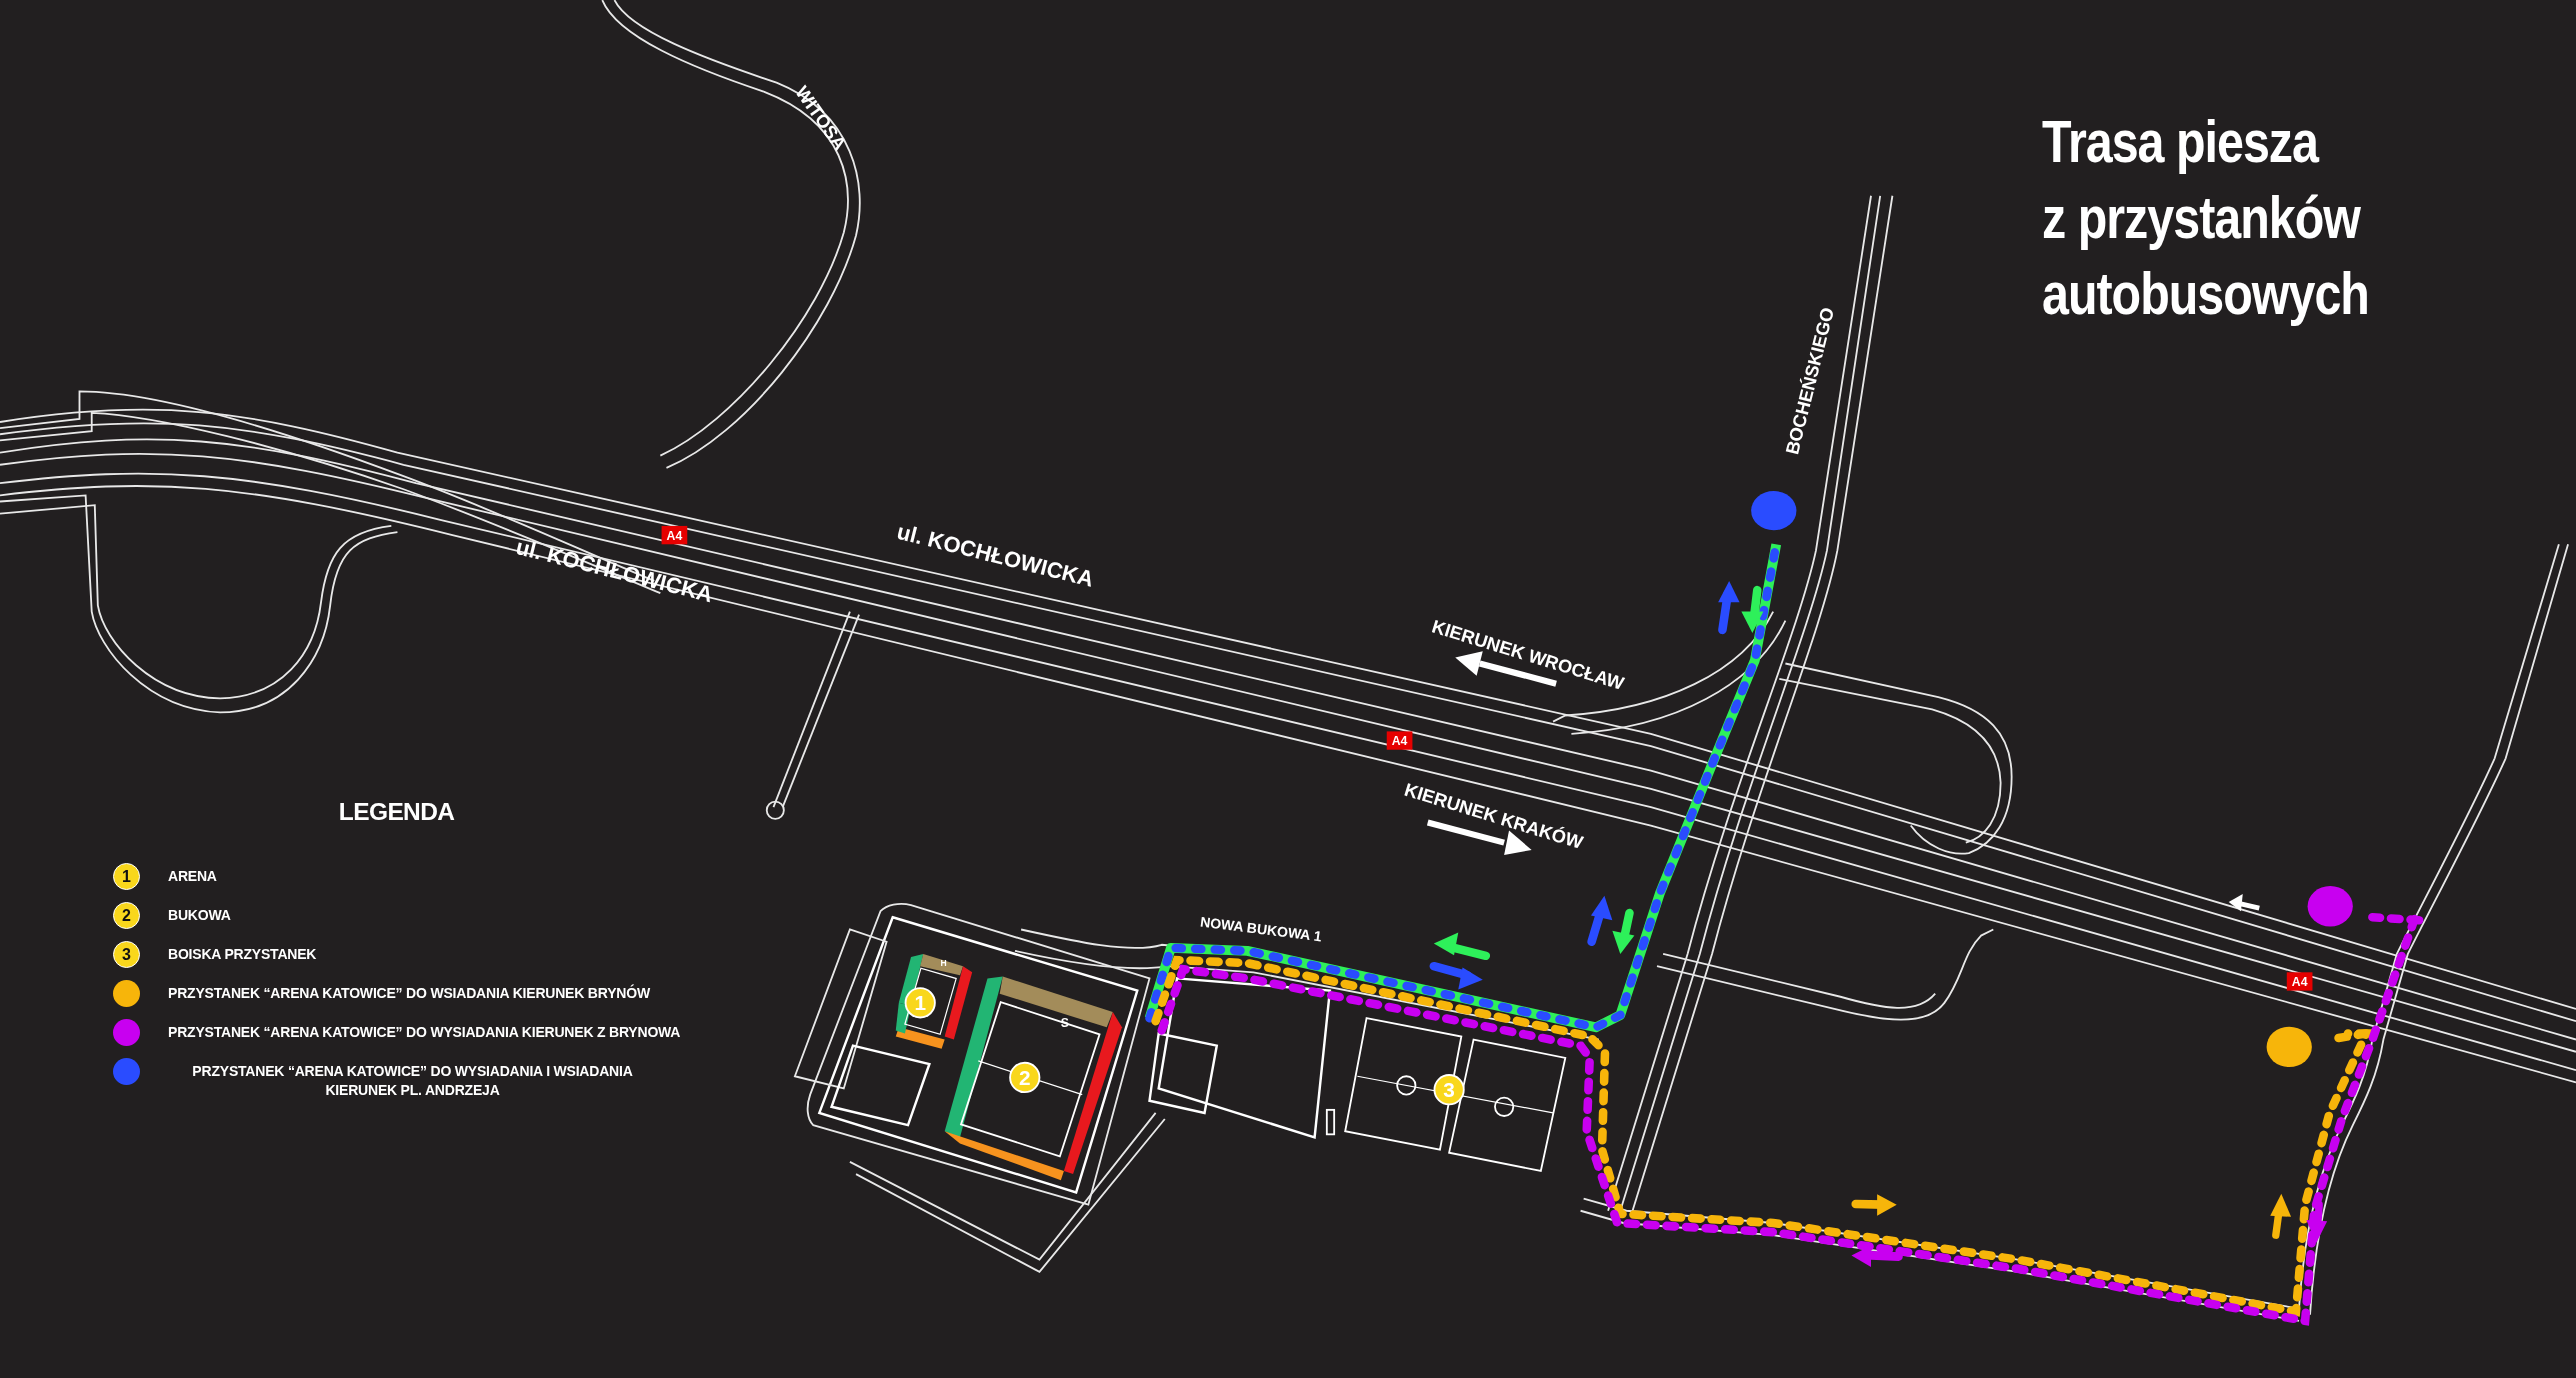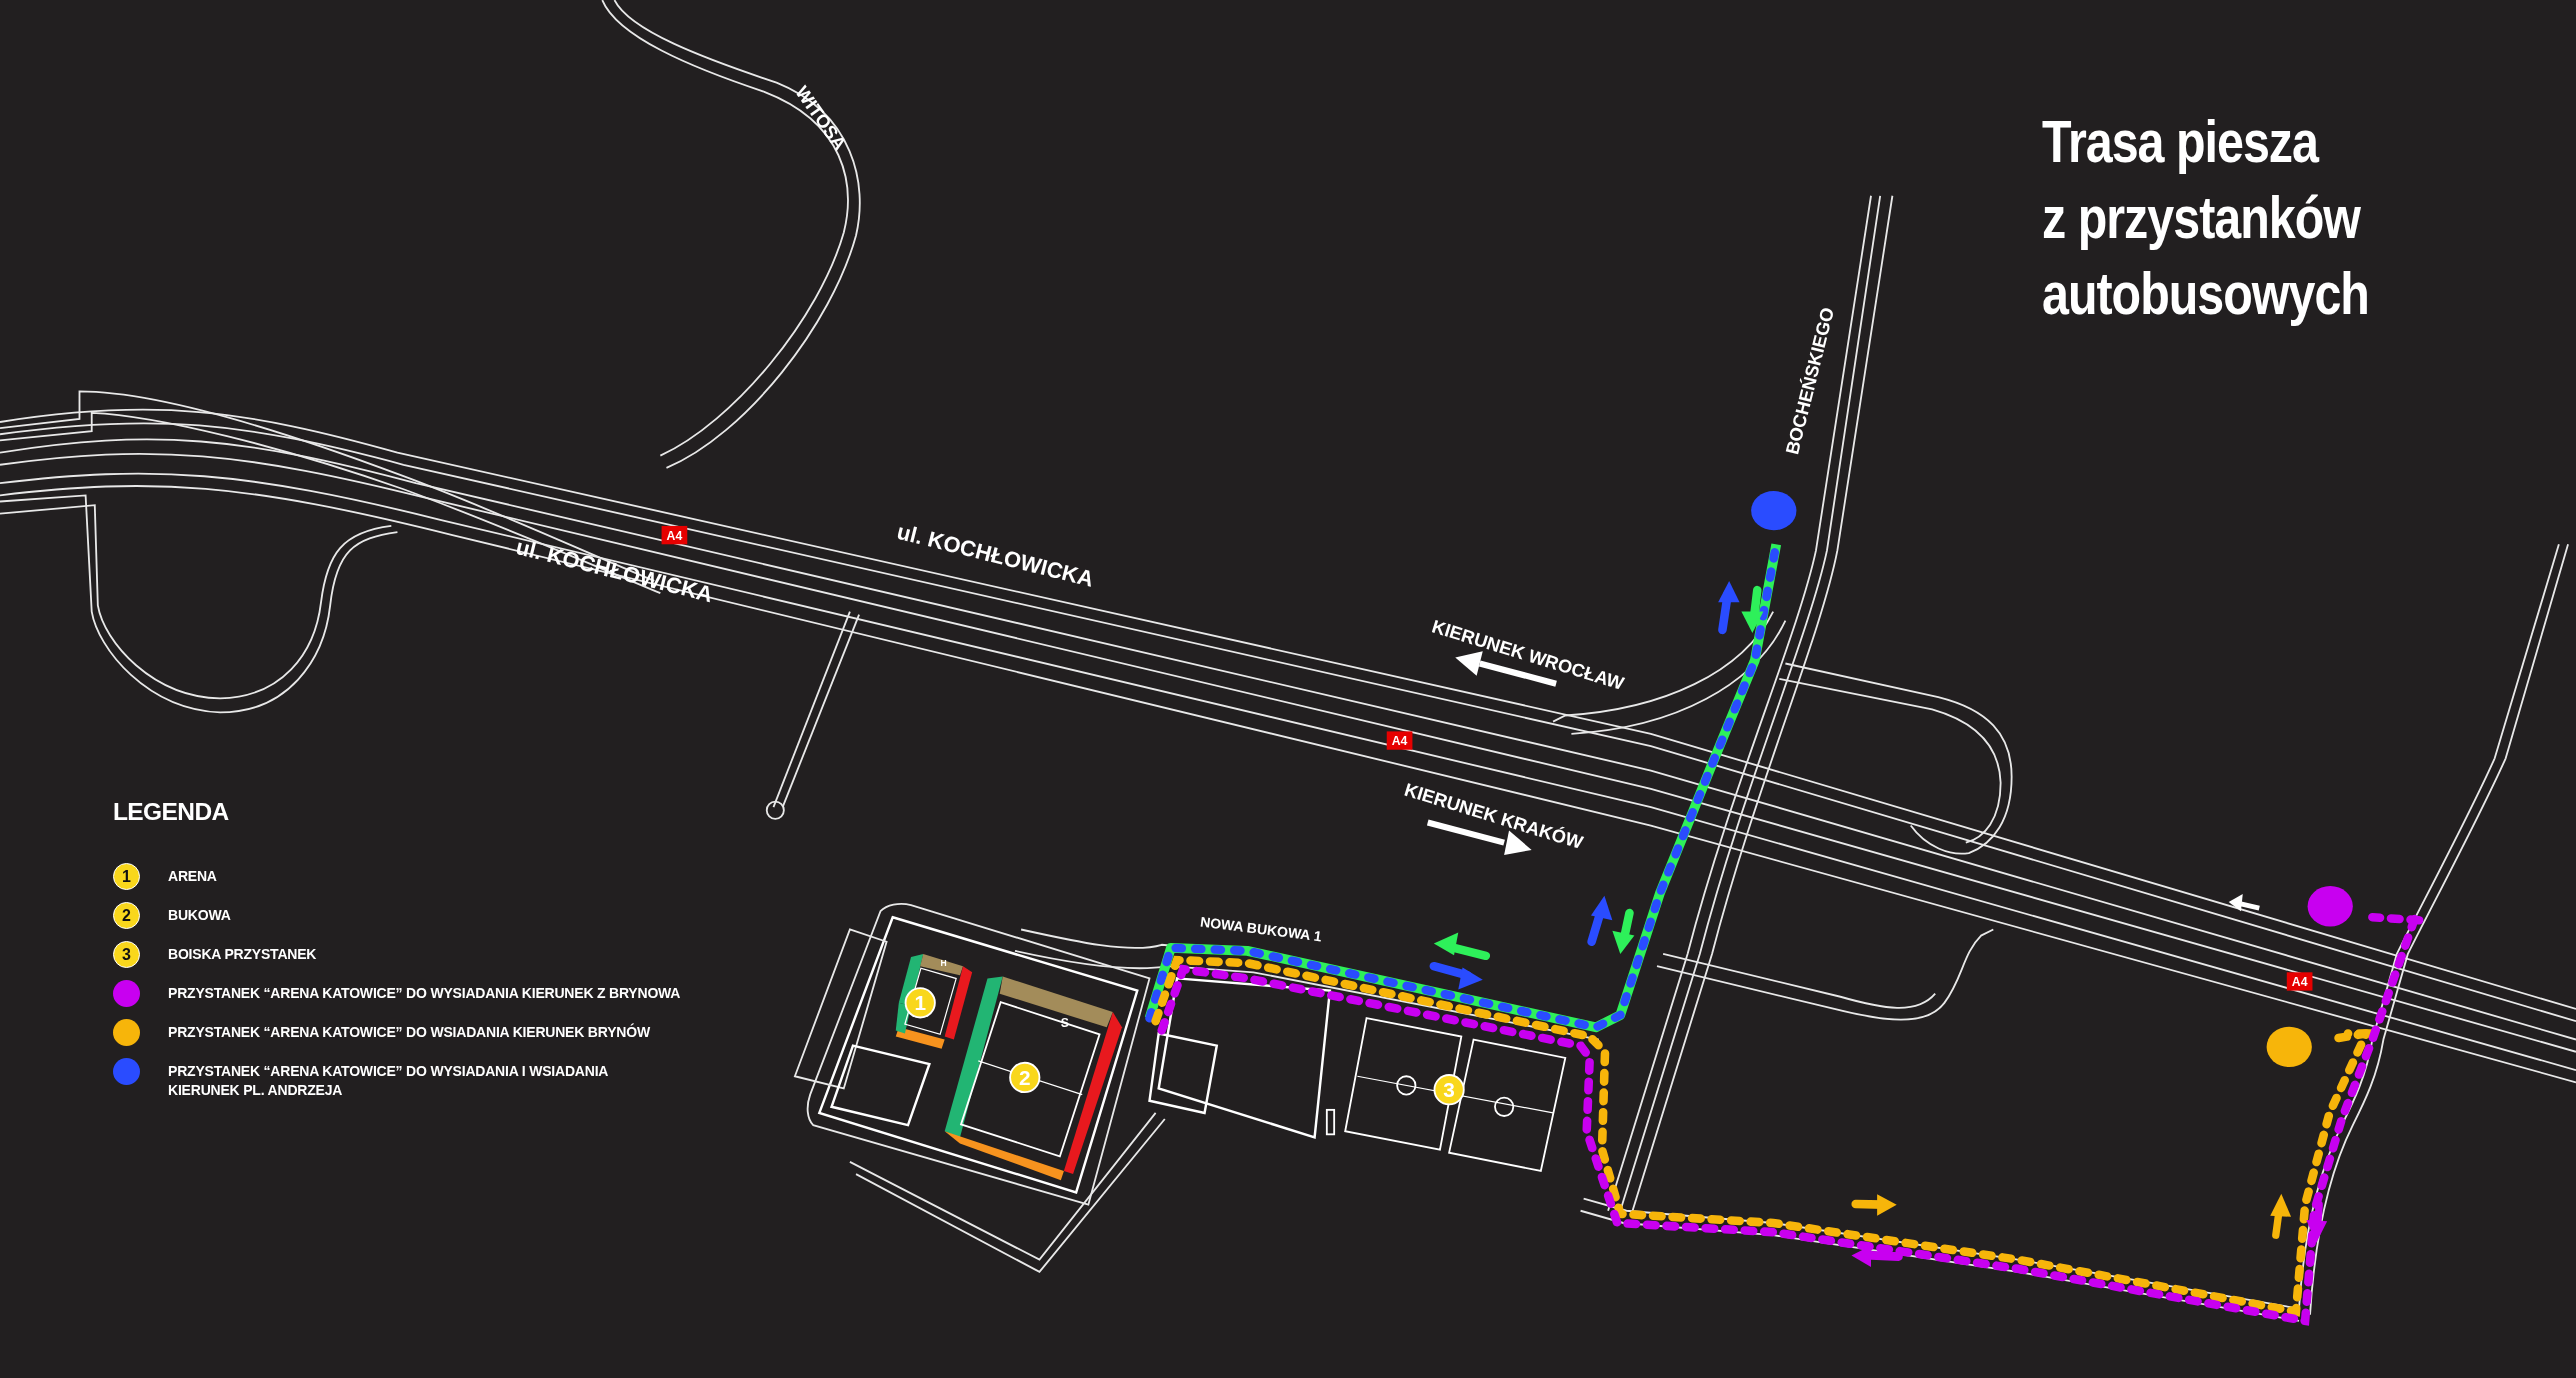--- a/index.html
+++ b/index.html
@@ -4,21 +4,21 @@
 <style>
   html, body { margin:0; padding:0; background:#221f20; }
   body { width:2576px; height:1379px; position:relative; overflow:hidden; font-family:"Liberation Sans", sans-serif; color:#fff; }
   svg.map { position:absolute; left:0; top:0; }
   .road { fill:none; stroke:#e8e8e8; stroke-width:3; }
   .bld  { fill:none; stroke:#ffffff; stroke-width:4; }
   .thin { fill:none; stroke:#ffffff; stroke-width:3; }
   .lbl  { font-family:"Liberation Sans", sans-serif; font-weight:700; fill:#ffffff; }
   .title { position:absolute; left:2042px; top:104px; font-family:"Liberation Sans", sans-serif; font-weight:700; font-size:59px; line-height:76px; letter-spacing:-1.2px; transform:scaleX(0.82); transform-origin:left top; }
   .title div { white-space:nowrap; }
-  .legend { position:absolute; left:113px; top:798px; }
+  .legend { position:absolute; left:113px; top:798px;text-align:center; }
   .legend h2 { margin:0 0 37px 0; font-size:24.5px; font-weight:700; letter-spacing:-0.6px; }
   .legend-item { display:flex; align-items:flex-start; height:39px; }
   .legend-item .mark { width:27px; height:27px; border-radius:50%; flex:0 0 27px; display:flex; align-items:center; justify-content:center; font-weight:700; font-size:16px; color:#111; box-sizing:border-box; }
   .legend-item .mark.num { background:#f9d71c; border:1.2px solid #fff; }
   .legend-item .txt { margin-left:28px; font-size:14px; font-weight:700; line-height:18.3px; padding-top:4.3px; letter-spacing:-0.2px; }
 </style>
 </head>
 <body>
 
 <svg class="map" width="2576" height="1379" viewBox="0 0 4213 2255" xmlns="http://www.w3.org/2000/svg">
@@ -242,25 +242,25 @@
   </div>
   <div class="legend-item">
     <span class="mark num">2</span>
     <span class="txt">BUKOWA</span>
   </div>
   <div class="legend-item">
     <span class="mark num">3</span>
     <span class="txt">BOISKA PRZYSTANEK</span>
   </div>
   <div class="legend-item">
+    <span class="mark" style="background:#f7b50a"></span>
+    <span class="txt">PRZYSTANEK “ARENA KATOWICE” DO WSIADANIA KIERUNEK BRYNÓW</span>
+  </div>
+  <div class="legend-item">
     <span class="mark" style="background:#c800f0"></span>
     <span class="txt">PRZYSTANEK “ARENA KATOWICE” DO WYSIADANIA KIERUNEK Z BRYNOWA</span>
-  </div>
-  <div class="legend-item">
-    <span class="mark" style="background:#f7b50a"></span>
-    <span class="txt">PRZYSTANEK “ARENA KATOWICE” DO WSIADANIA KIERUNEK BRYNÓW</span>
   </div>
   <div class="legend-item" style="height:55px">
     <span class="mark" style="background:#2a4cff"></span>
     <span class="txt" style="max-width:489px">PRZYSTANEK “ARENA KATOWICE” DO WYSIADANIA I WSIADANIA KIERUNEK PL. ANDRZEJA</span>
   </div>
 </div>
 
 
 </body></html>

